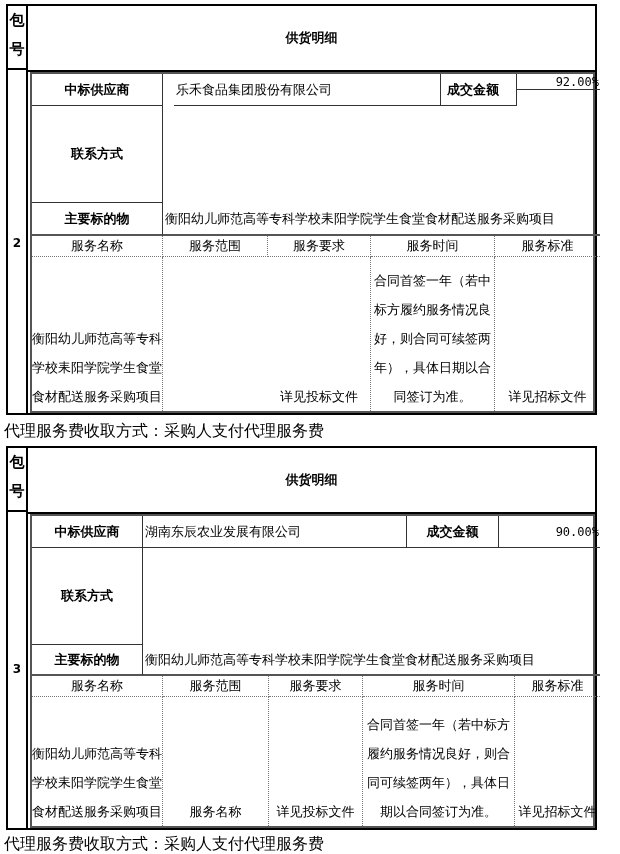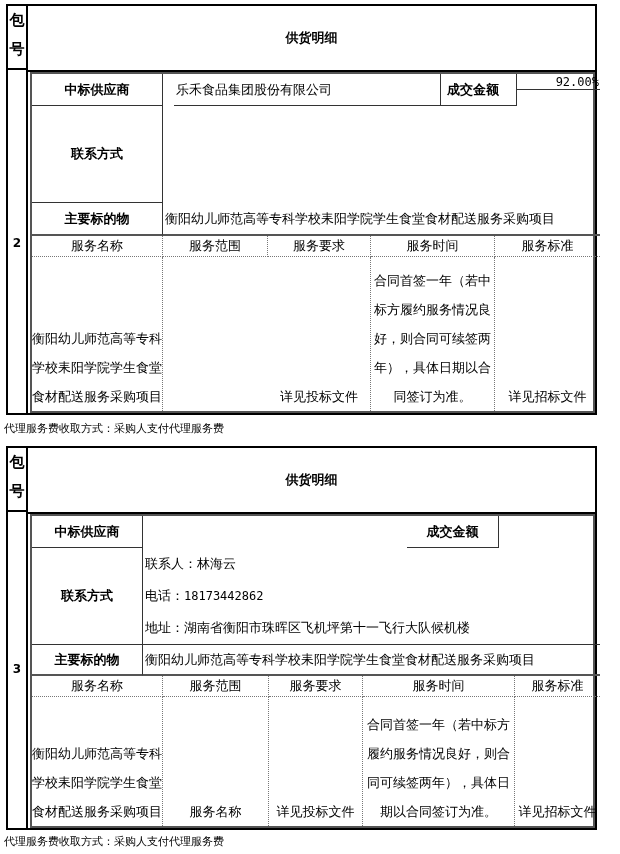--- a/index.html
+++ b/index.html
@@ -13,21 +13,21 @@
                display:flex; align-items:center; justify-content:center; font-weight:bold; font-size:13px; }
   .inner { position:absolute; left:22px; right:0; border:2px solid #555; box-sizing:border-box; }
   .cell { position:absolute; box-sizing:border-box; border-right:1px solid #333; border-bottom:1px solid #333; }
   .lbl { font-weight:bold; display:flex; align-items:center; justify-content:center; font-size:13px; }
   .val { display:flex; align-items:center; padding-left:2px; font-size:13px; }
   .contact { padding-left:2px; font-size:13px; line-height:32px; }
   .svc { position:absolute; box-sizing:border-box; border-right:1px dotted #777; border-bottom:1px dotted #777;
          text-align:center; font-size:13px; }
   .svc-h { display:flex; align-items:center; justify-content:center;font-family:Liberation Mono, monospace; }
   .svc-b { display:flex; align-items:flex-end; justify-content:center; line-height:29px; }
-  .fee { position:absolute; left:4px; font-size:11px; }
+  .fee { position:absolute; left:4px; font-size:16px; }
   .mono { font-family:"DejaVu Sans Mono", "Liberation Mono", monospace; font-size:12px; }
 </style>
 </head>
 <body>
 
 <div class="pkg" style="top:4px;height:411px;">
   <div class="pkg-left"></div>
   <div class="pkg-head-label" style="height:64px;border-bottom:2px solid #000;box-sizing:border-box;">
     <div>包</div>
     <div>号</div>
@@ -69,28 +69,25 @@
   <div class="pkg-left"></div>
   <div class="pkg-head-label" style="height:64px;border-bottom:2px solid #000;box-sizing:border-box;">
     <div>包</div>
     <div>号</div>
   </div>
   <div class="pkg-num" style="top:214px;">3</div>
   <div class="title-row" style="height:64px;">供货明细</div>
 
   <div class="inner" style="top:66px;height:314px;">
     <div class="cell lbl" style="left:0;top:0;width:111px;height:32px;">中标供应商</div>
+    <div class="cell val" style="left:111px;top:0;width:264px;height:32px;">湖南东辰农业发展有限公司</div>
     <div class="cell lbl" style="left:375px;top:0;width:92px;height:32px;">成交金额</div>
+    <div class="cell val mono" style="left:467px;top:0;width:101px;height:32px;justify-content:flex-end;padding-right:1px;border-right:none;">90.00%</div>
 
     <div class="cell lbl" style="left:0;top:32px;width:111px;height:97px;">联系方式</div>
-    <div class="cell contact" style="left:111px;top:32px;width:457px;height:97px;border-right:none;">
-      <div>联系人：林海云</div>
-      <div><span>电话：</span><span class="mono">18173442862</span></div>
-      <div>地址：湖南省衡阳市珠晖区飞机坪第十一飞行大队候机楼</div>
-    </div>
 
     <div class="cell lbl" style="left:0;top:129px;width:111px;height:31px;border-bottom:2px solid #555;">主要标的物</div>
     <div class="cell val" style="left:111px;top:129px;width:457px;height:31px;border-right:none;border-bottom:2px solid #555;">衡阳幼儿师范高等专科学校耒阳学院学生食堂食材配送服务采购项目</div>
 
     <div class="svc svc-h" style="left:0;top:160px;width:131px;height:21px;">服务名称</div>
     <div class="svc svc-h" style="left:131px;top:160px;width:106px;height:21px;">服务范围</div>
     <div class="svc svc-h" style="left:237px;top:160px;width:94px;height:21px;">服务要求</div>
     <div class="svc svc-h" style="left:331px;top:160px;width:152px;height:21px;">服务时间</div>
     <div class="svc svc-h" style="left:483px;top:160px;width:85px;height:21px;border-right:none;">服务标准</div>
 

